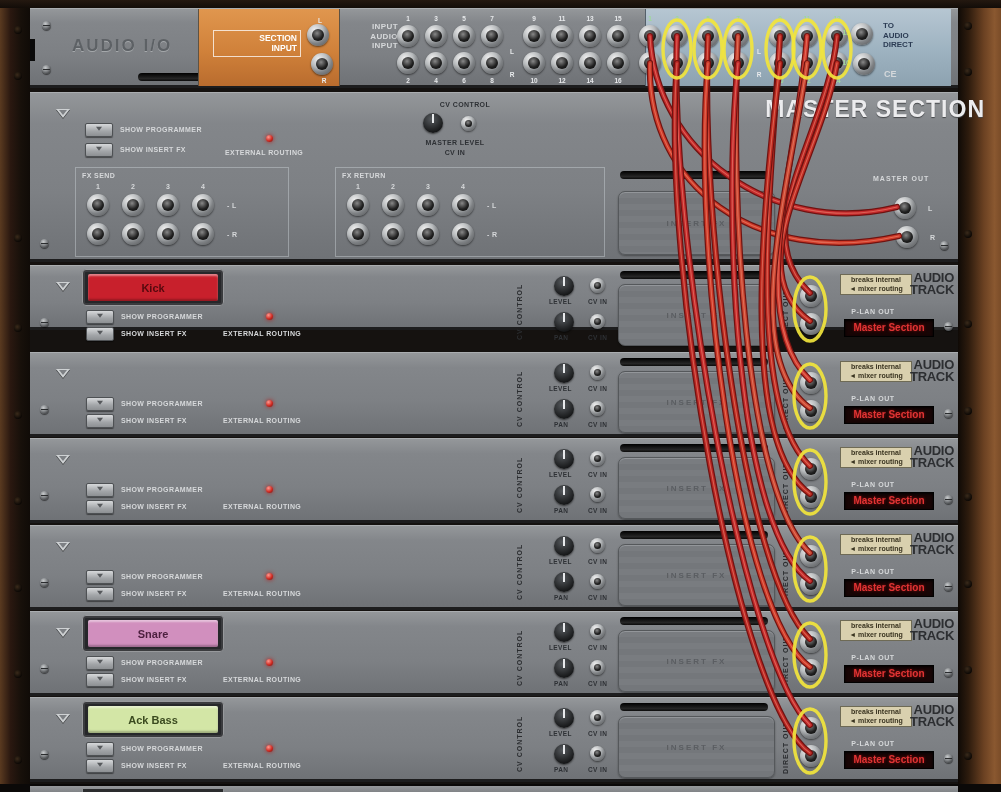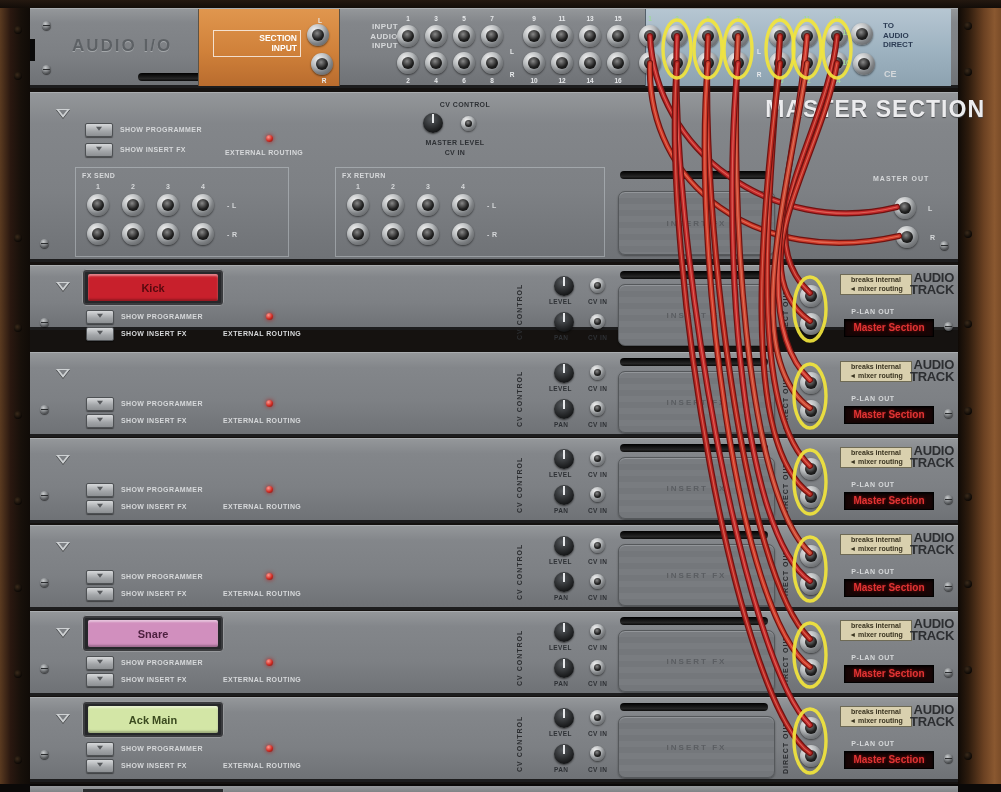--- a/index.html
+++ b/index.html
@@ -481,21 +481,21 @@
       <span class="lbl" style="left:812px;top:42px;width:62px;text-align:center;letter-spacing:.6px;">P-LAN OUT</span>
       <div class="lcd" style="left:814px;top:53px;width:88px;height:16px;">Master Section</div>
 
       <span class="screw" style="left:10px;top:52px;"></span>
       <span class="screw" style="left:914px;top:56px;"></span>
     </div>
       <div class="device track" style="height: 85px; top: 697px;">
       <span class="fold" style="left:26px;top:16px;"></span>
       <div class="tape-frame" style="left:52px;top:3px;width:140px;height:35px;">
         <div class="tape" style="background: rgb(211, 230, 166);">
-            <span style="color: rgb(58, 74, 31);">Ack Main</span>
+            <span style="color: rgb(58, 74, 31);">Ack Bass</span>
           </div>
       </div>
       <span class="btn" style="left:56px;top:44px;"></span>
       <span class="lbl" style="left:91px;top:47px;">SHOW PROGRAMMER</span>
       <span class="btn" style="left:56px;top:61px;"></span>
       <span class="lbl" style="left:91px;top:64px;">SHOW INSERT FX</span>
       <span class="led" style="left:236px;top:47px;"></span>
       <span class="lbl" style="left:193px;top:64px;">EXTERNAL ROUTING</span>
 
       <span class="vtext" style="left:486px;top:12px;height:62px;">CV CONTROL</span>

